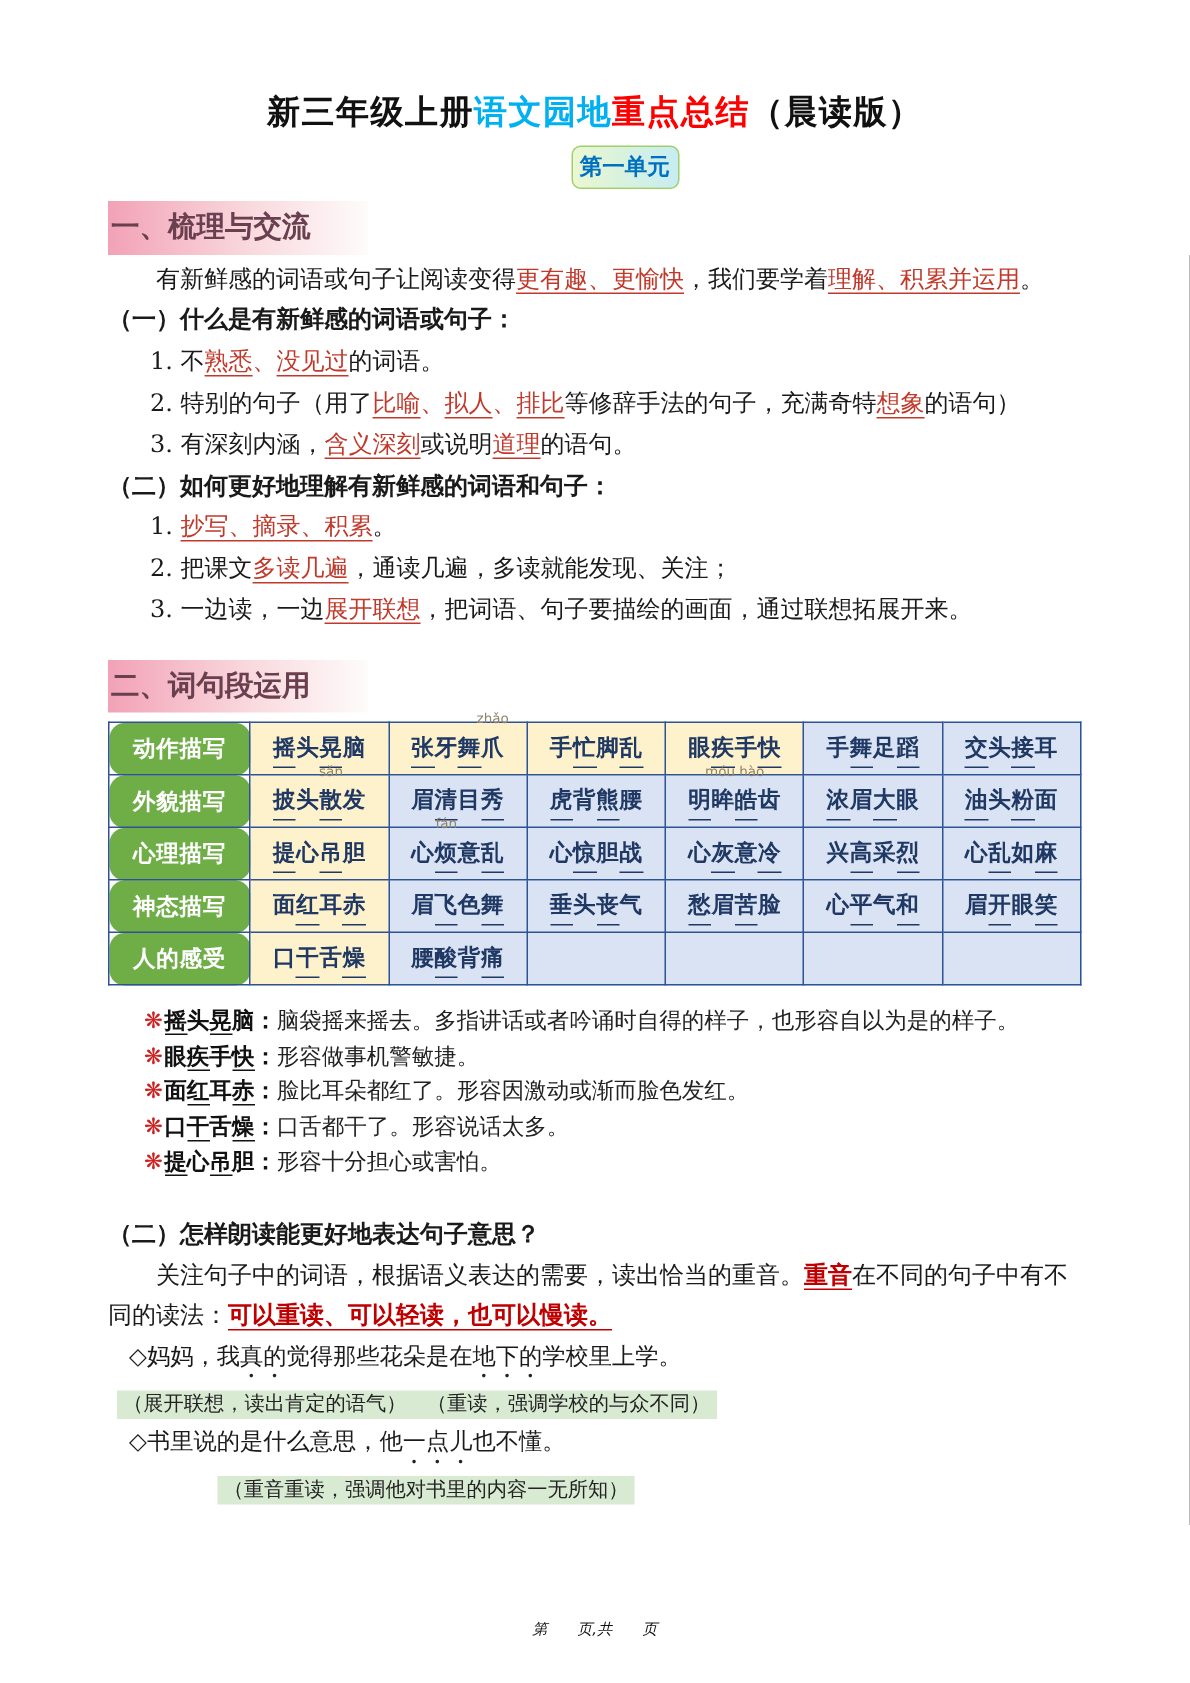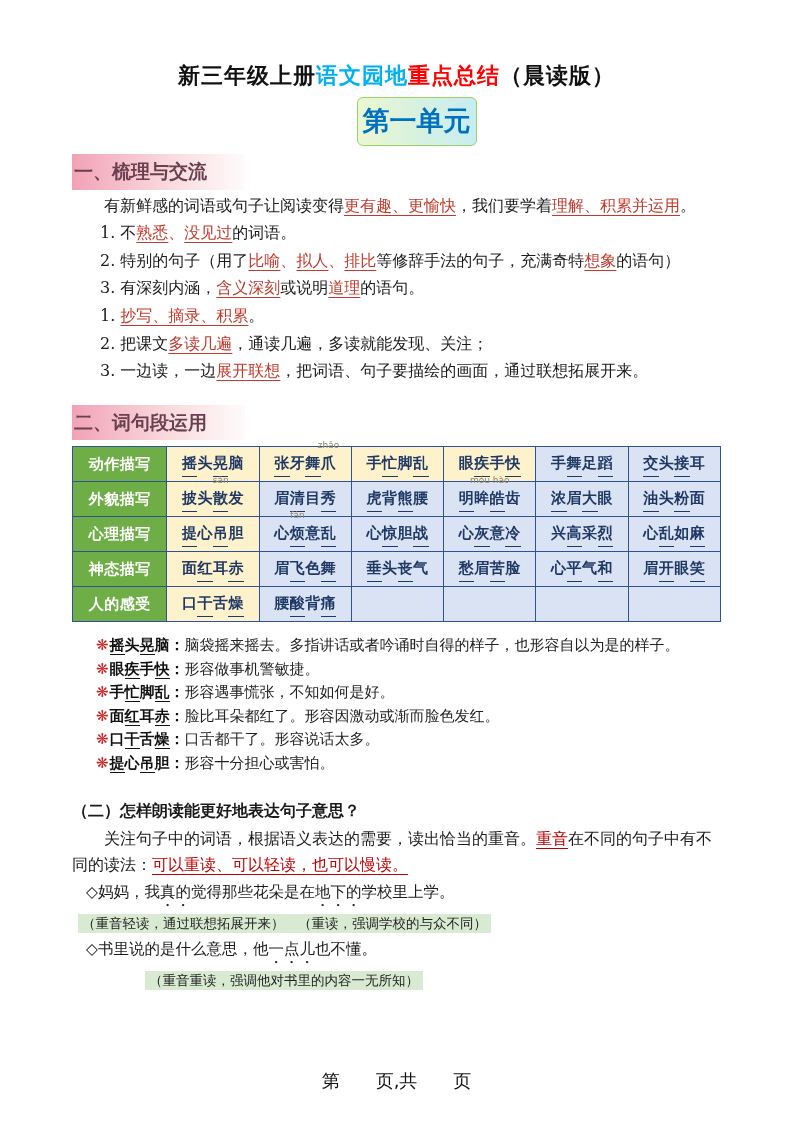--- a/index.html
+++ b/index.html
@@ -9,62 +9,63 @@
     font-family:"DejaVu Serif","Liberation Serif",serif;
     color:#1a1a1a; font-size:16px; line-height:1.66; overflow:hidden;
   }
   
   .title{
     text-align:center; font-size:22px; font-weight:bold; line-height:1.25;
     font-family:"DejaVu Sans","Liberation Sans",sans-serif; letter-spacing:1px;
   }
   .badge-row{text-align:center; margin:7px 0 4px;}
   .unit-badge{
-    display:inline-block; padding:1px 5px 2px; font-size:27px; font-weight:bold;
+    display:inline-block; padding:1px 5px 2px; font-size:15px; font-weight:bold;
     font-family:"DejaVu Sans","Liberation Sans",sans-serif; color:#0070c0;
     background:linear-gradient(90deg,#ecf7d2 0%,#d9f2dd 45%,#c7edf2 100%);
     border:1px solid #9ed06a; border-radius:6px;margin-left:40px;
   }
   
   .sec-heading-wrap{margin:8px 0 3px;}
   .sec-heading{
     display:inline-block; min-width:130px; padding:2px 38px 2px 2px;
     font-size:19px; font-weight:bold; color:#6a4050;
     font-family:"DejaVu Sans","Liberation Sans",sans-serif;
     background:linear-gradient(90deg,#f2a2b6 0%,#f9d9de 55%,#fefbfb 100%);
   }
   
   .seg{white-space:pre-wrap;}
   .s-blk{color:#111;}
   .s-blue{color:#00b0f0;}
   .s-red{color:#f00;}
   .s-r{color:#c0392b;}
   .s-ru{color:#c0392b; text-decoration:underline; text-underline-offset:4px;}
   .s-rb{color:#e60000; font-weight:bold; font-family:"DejaVu Sans","Liberation Sans",sans-serif;}
-  .s-rbu{color:#c00000; font-weight:normal; text-decoration:underline; text-underline-offset:4px;}
+  .s-rbu{color:#c00000; font-weight:bold; text-decoration:underline; text-underline-offset:4px;}
   .s-b{font-weight:bold; font-family:"DejaVu Sans","Liberation Sans",sans-serif; color:#111;}
   .s-dot{
     -webkit-text-emphasis:filled dot #222; -webkit-text-emphasis-position:under;
     text-emphasis:filled dot #222; text-emphasis-position:under left;
   }
   .para{margin:1px 0;}
   .indent{text-indent:2em;}
   .sub-title{font-weight:bold; font-family:"DejaVu Sans","Liberation Sans",sans-serif; margin:1px 0;}
   .num-item{margin-left:28px;}
   
   table.idioms{
     width:100%; border-collapse:collapse; table-layout:fixed; margin:6px 0 12px;
   }
   table.idioms th, table.idioms td{
     border:1px solid #2e5395; text-align:center; vertical-align:middle;
     height:30px; padding:2px 0; font-size:15px; font-weight:bold; letter-spacing:0.5px;
   }
   table.idioms th{
     width:14.4%; background:#6fad47; color:#fff;
     font-family:"DejaVu Serif","Liberation Serif",serif;
+    border-radius:10px;
   }
   table.idioms td{color:#1f3864;}
   td.bg-y{background:#fdf2cc;}
   td.bg-b{background:#dae3f3;}
   td.has-py{padding-top:14px;}
   .ch{position:relative; display:inline-block;}
   .ch.u{border-bottom:1.5px solid #1f3864;}
   .py{
     position:absolute; left:50%; bottom:100%; transform:translateX(-50%);
     font-size:9px; line-height:1; color:#8f8468; font-weight:normal;
@@ -82,45 +83,48 @@
   
   .q2-block{margin-top:24px;}
   .ex-line{margin-left:14px; font-size:15.5px;}
   .ex-note-row{line-height:1.45; margin-top:1px; margin-bottom:3px;}
   .note{
     background:#d9ead3; color:#222; font-size:13.5px; padding:1px 4px 2px;
   }
   
   .footer{
     position:absolute; left:0; bottom:26px; width:100%; text-align:center;
-    font-size:18px; color:#111;
+    font-size:10px; color:#111;
     font-family:"DejaVu Sans","Liberation Sans",sans-serif;
+    font-style:italic;
   }
 </style>
 </head>
 <body>
 
 <div class="page">
 
   <div class="title"><span class="seg s-blk">新三年级上册</span><span class="seg s-blue">语文园地</span><span class="seg s-red">重点总结</span><span class="seg s-blk">（晨读版）</span></div>
 
   <div class="badge-row">
     <span class="unit-badge">第一单元</span>
   </div>
 
   <div class="sec-heading-wrap">
     <span class="sec-heading">一、梳理与交流</span>
   </div>
 
   <div class="para indent"><span class="seg">有新鲜感的词语或句子让阅读变得</span><span class="seg s-ru">更有趣、更愉快</span><span class="seg">，我们要学着</span><span class="seg s-ru">理解、积累并运用</span><span class="seg">。</span></div>
 
+  <div class="sub-title">（一）什么是有新鲜感的词语或句子：</div>
   <div class="para num-item"><span class="seg">1. 不</span><span class="seg s-ru">熟悉</span><span class="seg s-r">、</span><span class="seg s-ru">没见过</span><span class="seg">的词语。</span></div>
   <div class="para num-item"><span class="seg">2. 特别的句子（用了</span><span class="seg s-ru">比喻</span><span class="seg s-r">、</span><span class="seg s-ru">拟人</span><span class="seg s-r">、</span><span class="seg s-ru">排比</span><span class="seg">等修辞手法的句子，充满奇特</span><span class="seg s-ru">想象</span><span class="seg">的语句）</span></div>
   <div class="para num-item"><span class="seg">3. 有深刻内涵，</span><span class="seg s-ru">含义深刻</span><span class="seg">或说明</span><span class="seg s-ru">道理</span><span class="seg">的语句。</span></div>
 
+  <div class="sub-title">（二）如何更好地理解有新鲜感的词语和句子：</div>
   <div class="para num-item"><span class="seg">1. </span><span class="seg s-ru">抄写、摘录、积累</span><span class="seg">。</span></div>
   <div class="para num-item"><span class="seg">2. 把课文</span><span class="seg s-ru">多读几遍</span><span class="seg">，通读几遍，多读就能发现、关注；</span></div>
   <div class="para num-item"><span class="seg">3. 一边读，一边</span><span class="seg s-ru">展开联想</span><span class="seg">，把词语、句子要描绘的画面，通过联想拓展开来。</span></div>
 
   <div class="sec-heading-wrap" style="margin-top:20px;">
     <span class="sec-heading">二、词句段运用</span>
   </div>
 
 
   <table class="idioms">
@@ -169,31 +173,30 @@
           <td class="bg-b"><span></span></td>
           <td class="bg-b"><span></span></td>
           <td class="bg-b"><span></span></td>
         </tr>
       </tbody>
   </table>
 
   <div class="defs">
       <div class="def-line"><span class="def-icon">❋</span><span class="def-term"><span class="u">摇</span><span>头</span><span class="u">晃</span><span>脑</span></span><span class="def-term">：</span><span class="def-text">脑袋摇来摇去。多指讲话或者吟诵时自得的样子，也形容自以为是的样子。</span></div>
       <div class="def-line"><span class="def-icon">❋</span><span class="def-term"><span>眼</span><span class="u">疾</span><span>手</span><span class="u">快</span></span><span class="def-term">：</span><span class="def-text">形容做事机警敏捷。</span></div>
-      <div class="def-line"><span class="def-icon">❋</span><span class="def-term"><span>手</span><span class="u">忙</span><span>脚</span><span class="u">乱</span></span><span class="def-term">：</span><span class="def-text">形容遇事慌张，不知如何是好。</span></div>
       <div class="def-line"><span class="def-icon">❋</span><span class="def-term"><span>面</span><span class="u">红</span><span>耳</span><span class="u">赤</span></span><span class="def-term">：</span><span class="def-text">脸比耳朵都红了。形容因激动或渐而脸色发红。</span></div>
       <div class="def-line"><span class="def-icon">❋</span><span class="def-term"><span>口</span><span class="u">干</span><span>舌</span><span class="u">燥</span></span><span class="def-term">：</span><span class="def-text">口舌都干了。形容说话太多。</span></div>
       <div class="def-line"><span class="def-icon">❋</span><span class="def-term"><span class="u">提</span><span>心</span><span class="u">吊</span><span>胆</span></span><span class="def-term">：</span><span class="def-text">形容十分担心或害怕。</span></div>
     </div>
 
   <div class="q2-block">
     <div class="sub-title">（二）怎样朗读能更好地表达句子意思？</div>
     <div class="para indent"><span class="seg">关注句子中的词语，根据语义表达的需要，读出恰当的重音。</span><span class="seg s-rbu">重音</span><span class="seg">在不同的句子中有不同的读法：</span><span class="seg s-rbu">可以重读、可以轻读，也可以慢读。</span></div>
     <div>
         <div class="ex-line"><span class="seg">◇妈妈，我</span><span class="seg s-dot">真的</span><span class="seg">觉得那些花朵是在</span><span class="seg s-dot">地下的</span><span class="seg">学校里上学。</span></div>
-        <div class="ex-note-row" style="margin-left: 6px;"><span class="note">（重音轻读，通过联想拓展开来）　（重读，强调学校的与众不同）</span></div>
+        <div class="ex-note-row" style="margin-left: 6px;"><span class="note">（展开联想，读出肯定的语气）　（重读，强调学校的与众不同）</span></div>
         <div class="ex-line"><span class="seg">◇书里说的是什么意思，他</span><span class="seg s-dot">一点儿</span><span class="seg">也不懂。</span></div>
         <div class="ex-note-row" style="margin-left: 73px;"><span class="note">（重音重读，强调他对书里的内容一无所知）</span></div>
       </div>
   </div>
 
   <div class="footer">第　　页,共　　页</div>
 </div>
 
 </body></html>

